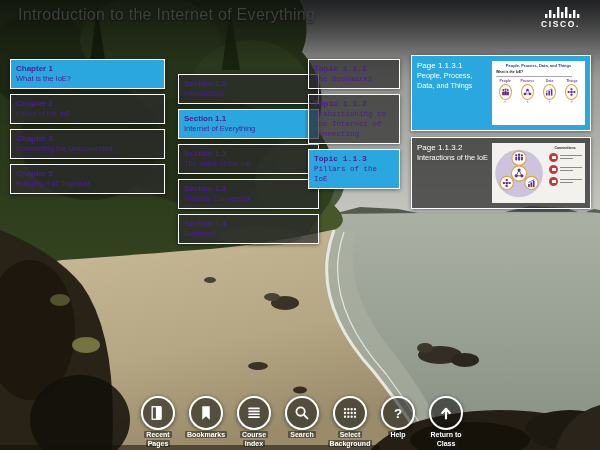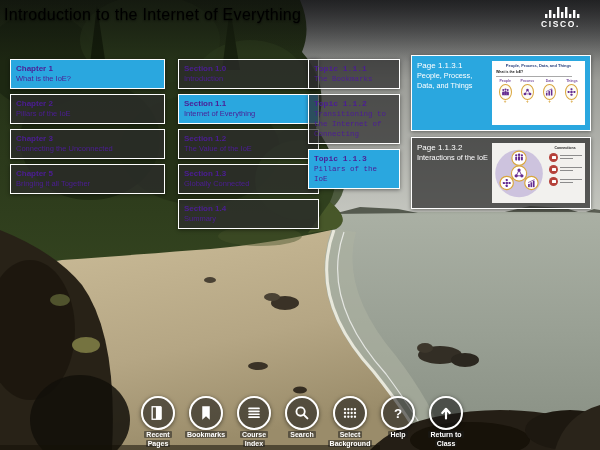--- a/index.html
+++ b/index.html
@@ -1,30 +1,30 @@
 <!DOCTYPE html>
 <html style="--accent: #2AA7DF; --box-dark: rgba(45,45,45,0.72); --toolbar-disc: rgba(22,22,22,0.55); --thumb-purple: #662d91; --thumb-gold: #d9a53c; --thumb-red: #b5413a; --thumb-lavender: #cdc3de;"><head>
 <meta charset="utf-8">
 <style>
   html,body{margin:0;padding:0;background:#222;}
   .screen{position:relative;width:600px;height:450px;overflow:hidden;
     font-family:"Liberation Sans",sans-serif;background:#b9bbb4;}
   .bg{position:absolute;left:0;top:0;width:600px;height:450px;display:block;}
 
   
-  .header-title{position:absolute;left:4px;top:6px;font-size:16px;font-weight:300;
-    color:#000000;letter-spacing:.3px;text-shadow:0 1px 2px rgba(0,0,0,.55);}
+  .header-title{position:absolute;left:18px;top:6px;font-size:16px;font-weight:300;
+    color:#404040;letter-spacing:.3px;text-shadow:0 1px 2px rgba(0,0,0,.55);}
   .cisco{position:absolute;right:13px;top:7px;width:46px;}
   .cisco svg{display:block;margin:0 auto;}
   .cisco-text{font-size:8.5px;font-weight:bold;color:#fff;letter-spacing:1.6px;margin-top:1px;}
 
   
   .col{position:absolute;display:flex;flex-direction:column;gap:5px;}
   .col-chapters{left:10px;top:59px;width:155px;}
-  .col-sections{left:178px;top:59px;width:141px;}
+  .col-sections{left:178px;top:74px;width:141px;}
   .col-topics{left:308px;top:59px;width:92px;font-family:Liberation Mono, monospace;}
   .col-pages{left:411px;top:55px;width:180px;gap:6px;}
   .navbox{border:1.5px solid #fff;background:var(--box-dark,rgba(45,45,45,.72));
     color:#4c1d95;padding:3px 5px 4px;box-shadow:0 1px 4px rgba(0,0,0,.45);
     box-sizing:border-box;cursor:pointer;}
   .navbox .t{font-size:8px;font-weight:bold;line-height:11px;}
   .navbox .s{font-size:7.5px;line-height:10px;}
   .navbox.selected{background:var(--accent,#2AA7DF);}
 
   

